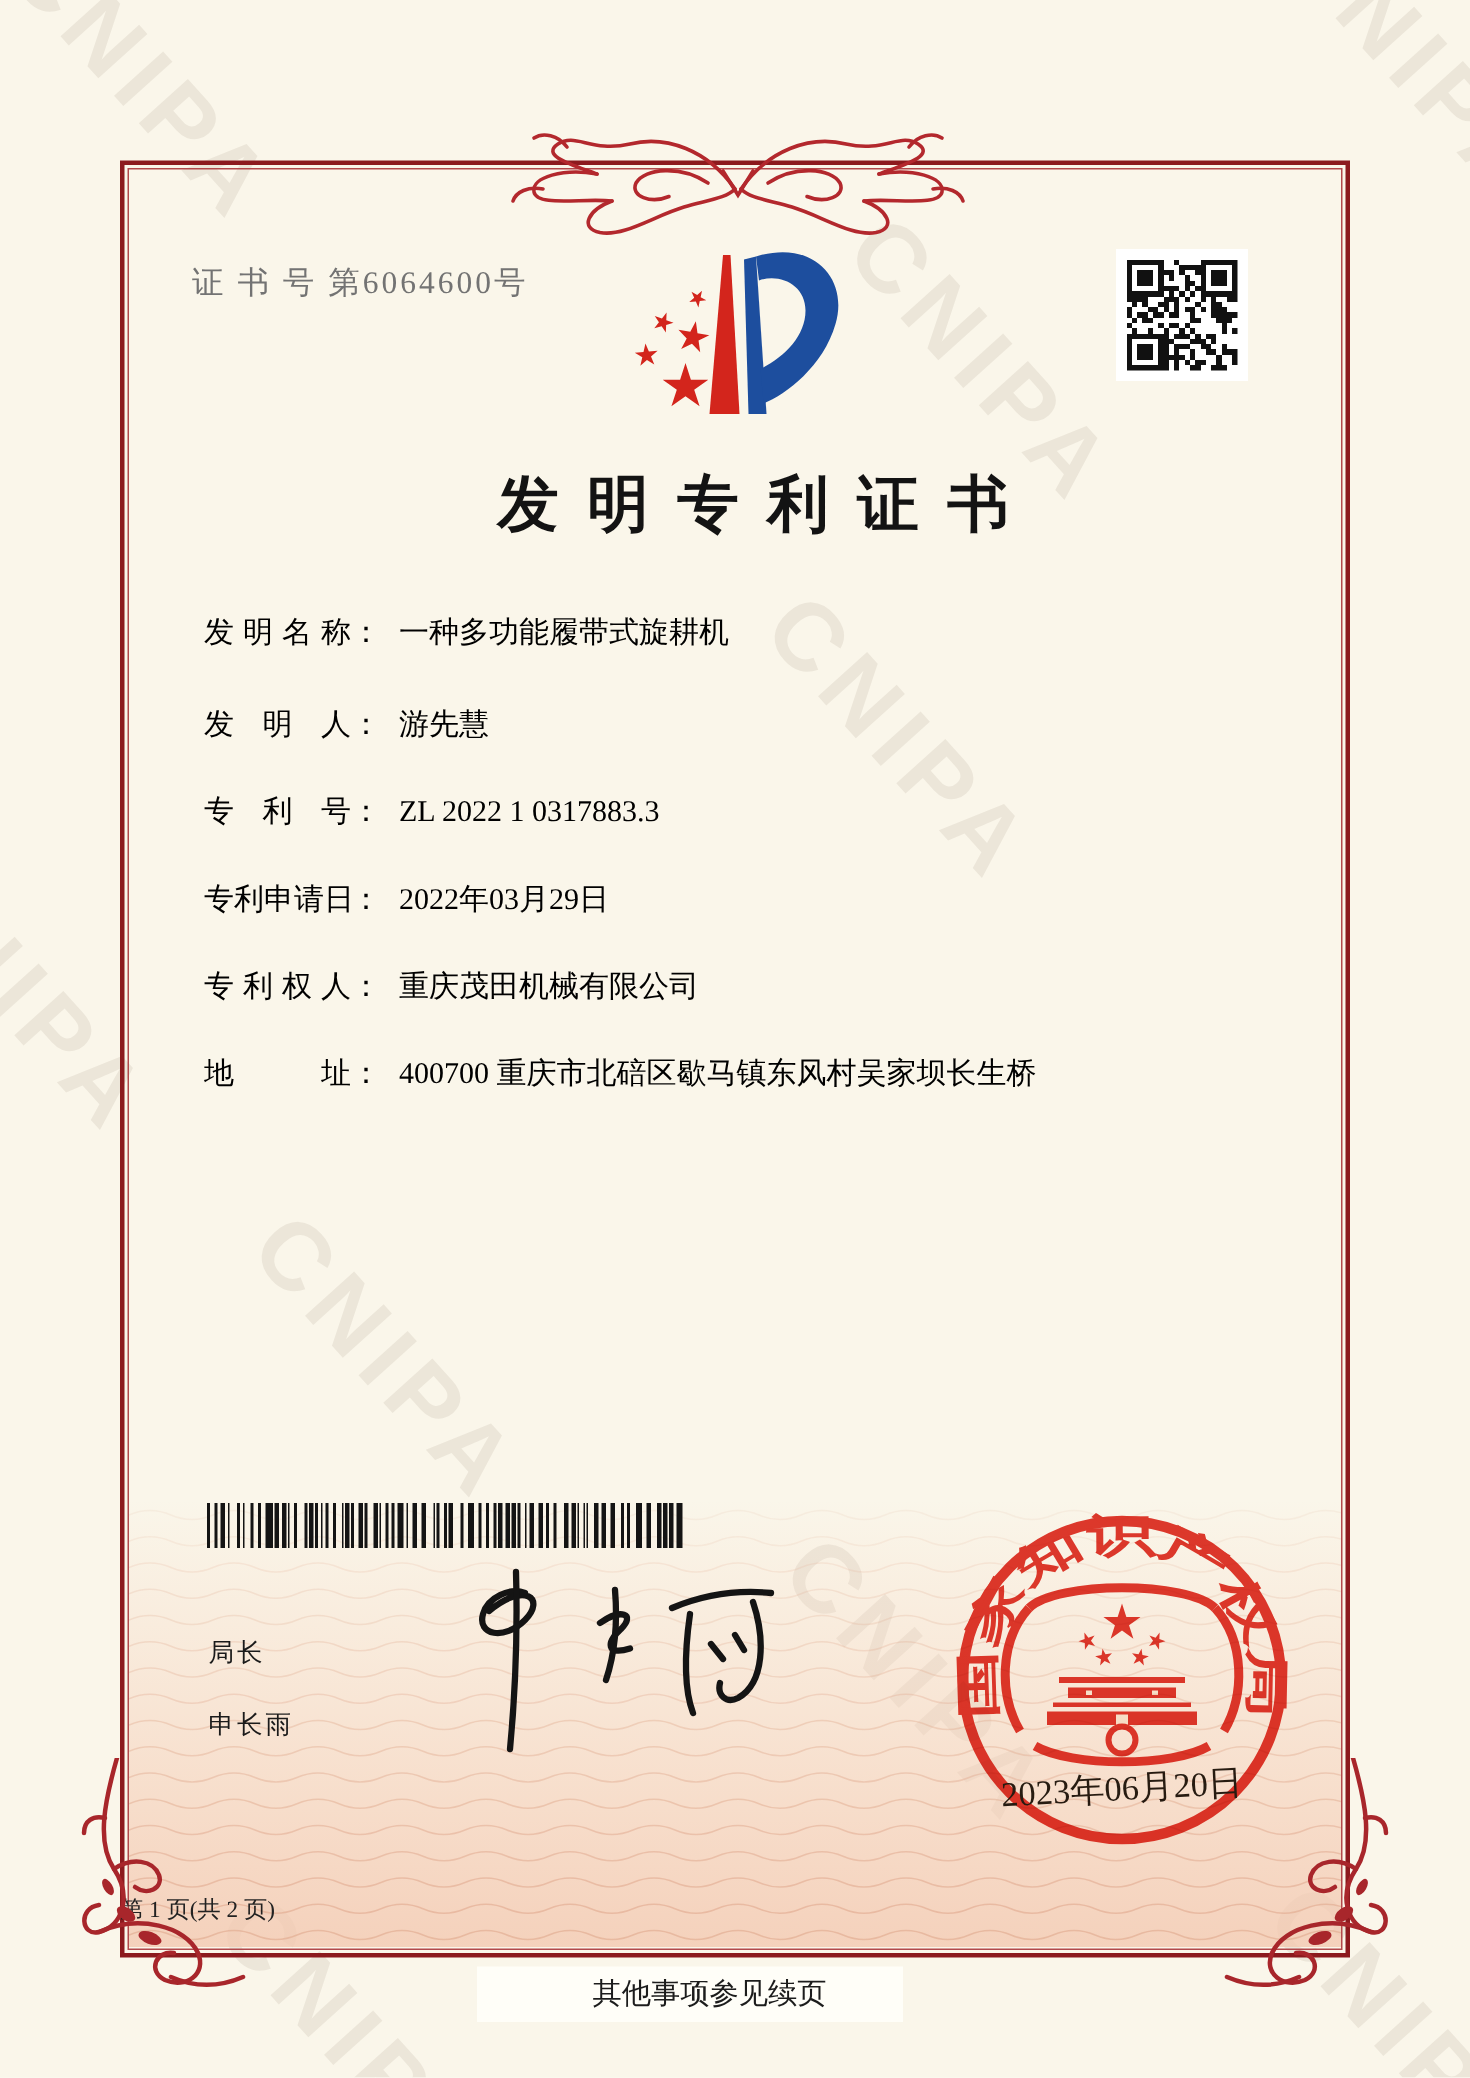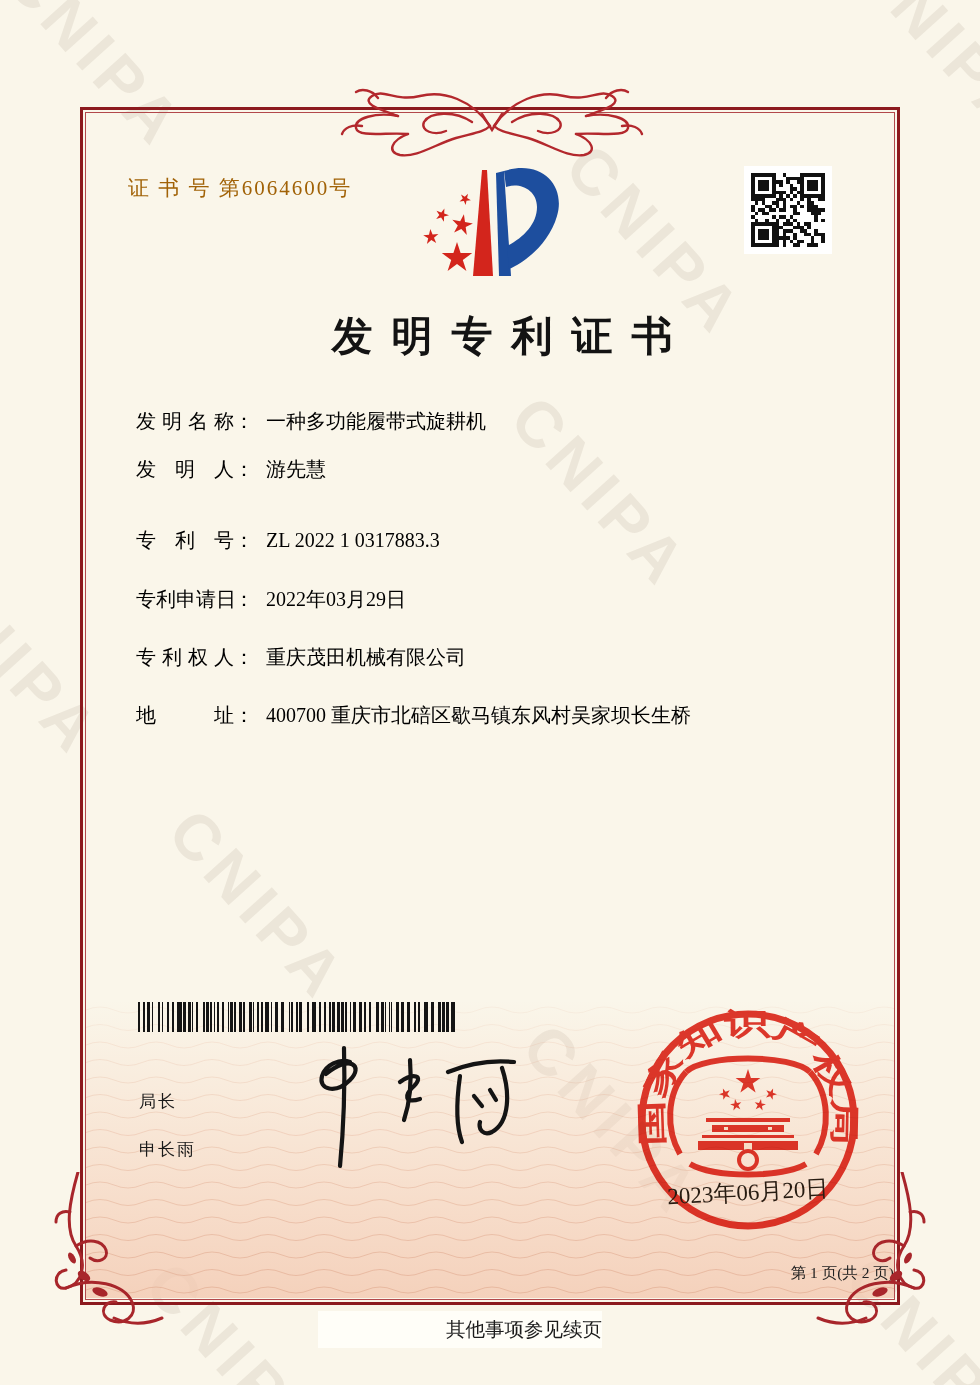--- a/index.html
+++ b/index.html
@@ -15,21 +15,21 @@
   .frame{position:absolute;left:80px;top:107px;width:814px;height:1192px;
          border:3px solid #8c1a1e;z-index:2;}
   .frame::before{content:"";position:absolute;inset:2px;border:1px solid #b2484b;}
 
   .orn{position:absolute;z-index:4;}
 
   
   .waves-band{position:absolute;left:86px;top:1000px;width:808px;height:298px;overflow:hidden;z-index:2;
      background:linear-gradient(to bottom, rgba(246,210,188,0) 0%, rgba(246,210,188,0.35) 35%, rgba(245,205,182,0.62) 70%, rgba(243,200,176,0.8) 100%);}
 
-  .cert-no{position:absolute;left:128px;top:174px;font-size:21px;color:#a16207;letter-spacing:2px;z-index:3;}
+  .cert-no{position:absolute;left:128px;top:174px;font-size:21px;color:#737373;letter-spacing:2px;z-index:3;}
   .logo{position:absolute;left:416px;top:158px;z-index:3;}
   .qr{position:absolute;left:744px;top:166px;width:88px;height:88px;background:#fff;z-index:3;
       display:flex;align-items:center;justify-content:center;}
   .title{position:absolute;left:80px;top:294px;width:814px;margin:15px;text-align:center;
          font-size:41px;font-weight:bold;color:#131313;letter-spacing:19px;text-indent:19px;z-index:3;}
 
   .row{position:absolute;left:136px;width:740px;font-size:20px;color:#000000;z-index:3;white-space:nowrap;}
   .flabel{display:inline-block;width:98px;text-align:justify;text-align-last:justify;vertical-align:bottom;}
   .colon{display:inline-block;}
   .fval{margin-left:12px;}
@@ -38,24 +38,24 @@
   .paras{position:absolute;left:136px;top:810px;width:726px;z-index:3;}
   .paras p{margin:0 0 9px 0;font-size:17.5px;line-height:31px;color:#161616;text-align:justify;text-indent:2em;}
 
   .barcode{position:absolute;left:138px;top:1002px;z-index:3;}
   .signer{position:absolute;left:139px;z-index:3;font-family:"Liberation Sans","DejaVu Sans",sans-serif;
           font-size:17px;color:#1a1a1a;letter-spacing:2px;}
   .signature{position:absolute;left:288px;top:1044px;z-index:3;}
 
   .seal{position:absolute;left:632px;top:1004px;z-index:5;opacity:.95;mix-blend-mode:multiply;}
 
-  .page-info{position:absolute;left:80px;top:1263px;width:814px;text-align:right;
+  .page-info{position:absolute;left:80px;top:1263px;width:814px;text-align:left;
              font-size:15.5px;color:#222;z-index:3;}
   .strip{position:absolute;left:318px;top:1311px;width:258px;height:37px;background:#fffef8;
-         z-index:3;text-align:right;line-height:37px;font-size:19.5px;color:#1c1c1c;padding-left:26px;}
+         z-index:3;text-align:center;line-height:37px;font-size:19.5px;color:#1c1c1c;padding-left:26px;}
 </style>
 </head>
 <body>
 
 <div class="page">
 
   <span class="wm" style="left:95px;top:52px">CNIPA</span>
   <span class="wm" style="left:945px;top:40px">CNIPA</span>
   <span class="wm" style="left:655px;top:240px">CNIPA</span>
   <span class="wm" style="left:600px;top:492px">CNIPA</span>
@@ -394,21 +394,21 @@
         <rect x="17" y="20" width="1" height="1" fill="#111"></rect>
         <rect x="18" y="20" width="1" height="1" fill="#111"></rect>
       </svg>
   </div>
 
   <h1 class="title">发明专利证书</h1>
 
   <div class="row" style="top:408px">
     <span class="flabel">发明名称</span><span class="colon">：</span><span class="fval">一种多功能履带式旋耕机</span>
   </div>
-  <div class="row" style="top:456px">
+  <div class="row" style="top:469px">
     <span class="flabel">发明人</span><span class="colon">：</span><span class="fval">游先慧</span>
   </div>
   <div class="row" style="top:527px">
     <span class="flabel">专利号</span><span class="colon">：</span><span class="fval">ZL 2022 1 0317883.3</span>
   </div>
   <div class="row" style="top:586px">
     <span class="flabel">专利申请日</span><span class="colon">：</span><span class="fval">2022年03月29日</span>
   </div>
   <div class="row" style="top:644px">
     <span class="flabel">专利权人</span><span class="colon">：</span><span class="fval">重庆茂田机械有限公司</span>

